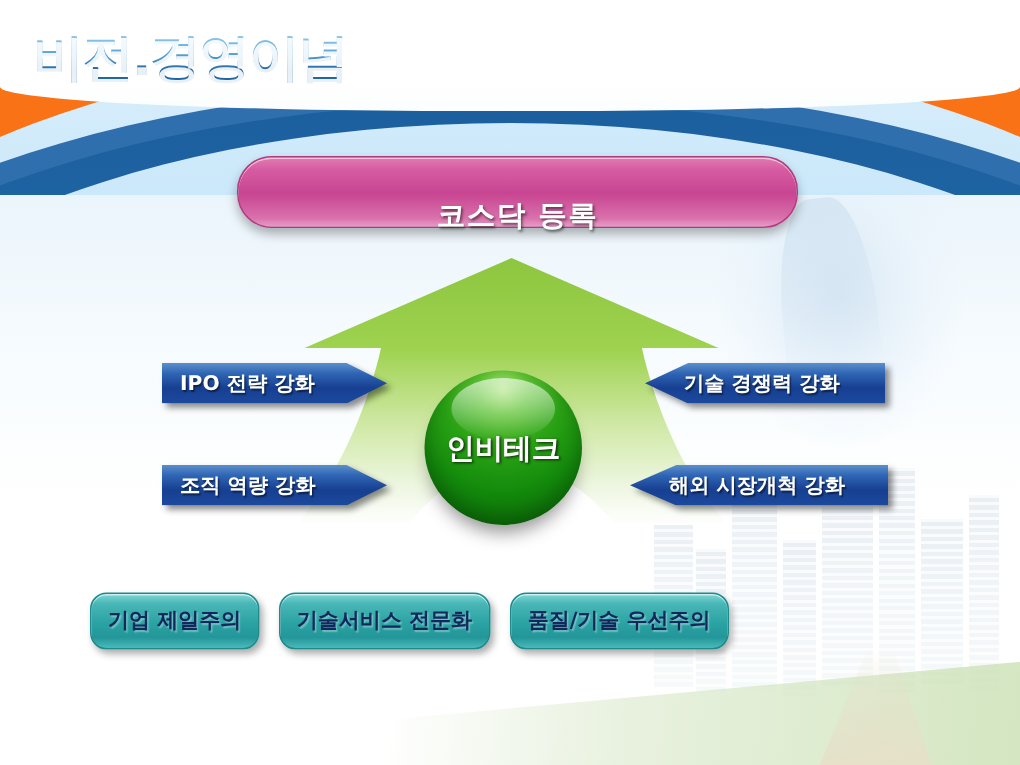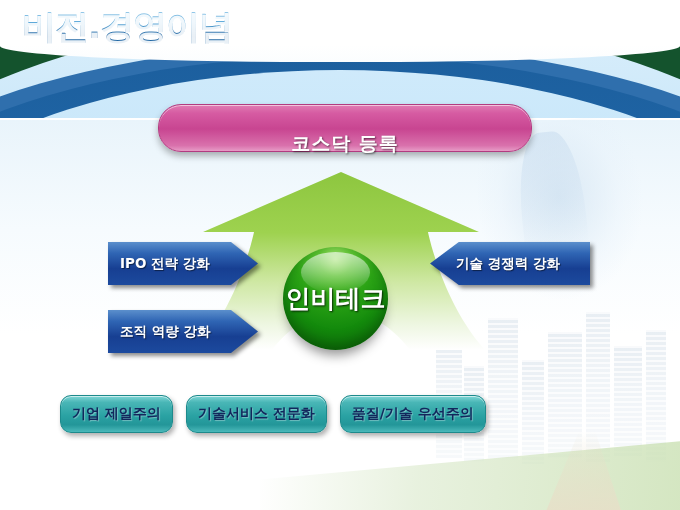--- a/index.html
+++ b/index.html
@@ -44,22 +44,22 @@
   }
   .bg-path{
     position:absolute;right:55px;bottom:0;width:120px;height:78px;
     background:linear-gradient(180deg,rgba(236,230,212,.0),rgba(231,223,200,.85));
     clip-path:polygon(58% 0%,72% 0%,100% 100%,38% 100%);
     transform:skewX(-6deg);
   }
 
   
   .header{
-    position:absolute;left:0;top:0;width:680px;height:118px;overflow:hidden;
-    background:#14532d;
+    position:absolute;left:0;top:12px;width:680px;height:118px;overflow:hidden;
+    background:#f97316;
   }
   .arc{position:absolute;border-radius:50%;}
   .arc-pale{
     left:-160px;top:18px;width:1000px;height:460px;
     background:linear-gradient(180deg,#d9eefb 0%,#c3e4f8 40%,#bfe2f7 100%);
   }
   .arc-mid{
     left:-200px;top:44px;width:1080px;height:470px;
     background:#2f6fad;
   }
@@ -115,27 +115,27 @@
       radial-gradient(circle at 50% 12%, #9fe06a 0%, #5cc231 16%, #2ba315 38%, #138a0c 66%, #0a6b07 100%);
     box-shadow:0 9px 12px -4px rgba(0,0,0,.42), inset 0 -6px 14px rgba(0,0,0,.28);
     display:flex;align-items:center;justify-content:center;
   }
   .sphere:before{
     content:"";position:absolute;left:17%;top:5%;width:66%;height:40%;
     border-radius:50%;
     background:linear-gradient(180deg,rgba(255,255,255,.62),rgba(255,255,255,0));
   }
   .sphere span{
-    position:relative;color:#ffffff;font-size:25px;font-weight:bold;letter-spacing:0px;
+    position:relative;color:#ffffff;font-size:19px;font-weight:bold;letter-spacing:0px;
     text-shadow:1px 1px 2px rgba(0,0,0,.75);
   }
 
   
   .chev{
-    position:absolute;height:43px;
+    position:absolute;height:27px;
     display:flex;align-items:flex-start;
     filter:drop-shadow(3px 3px 2px rgba(0,0,0,.45));
   }
   .chev .body{
     width:100%;height:100%;
     background:linear-gradient(180deg,#5b8fcc 0%,#2f65b4 26%,#173f92 62%,#1c4a9e 100%);
     display:flex;align-items:center;
     box-sizing:border-box;
   }
   .chev.right .body{clip-path:polygon(0 0,82% 0,100% 50%,82% 100%,0 100%);padding-left:12px;}
@@ -229,20 +229,25 @@
   <div class="chev right" id="chev-org">
     <div class="body">
         <span>조직 역량 강화</span>
       </div>
   </div>
   <div class="chev left" id="chev-tech">
     <div class="body">
         <span>기술 경쟁력 강화</span>
       </div>
   </div>
+  <div class="chev left" id="chev-global">
+    <div class="body">
+        <span>해외 시장개척 강화</span>
+      </div>
+  </div>
 
   <div class="teal-row">
     <div class="teal">
       <span>기업 제일주의</span>
     </div>
     <div class="teal">
       <span>기술서비스 전문화</span>
     </div>
     <div class="teal">
       <span>품질/기술 우선주의</span>

